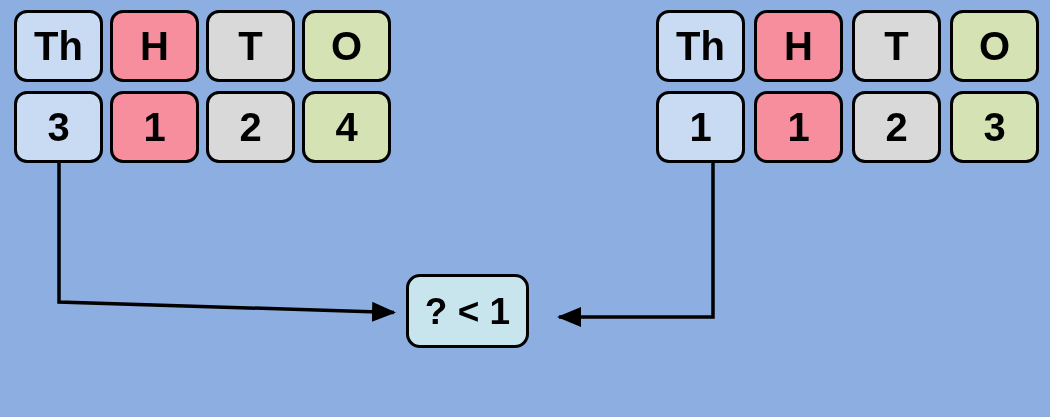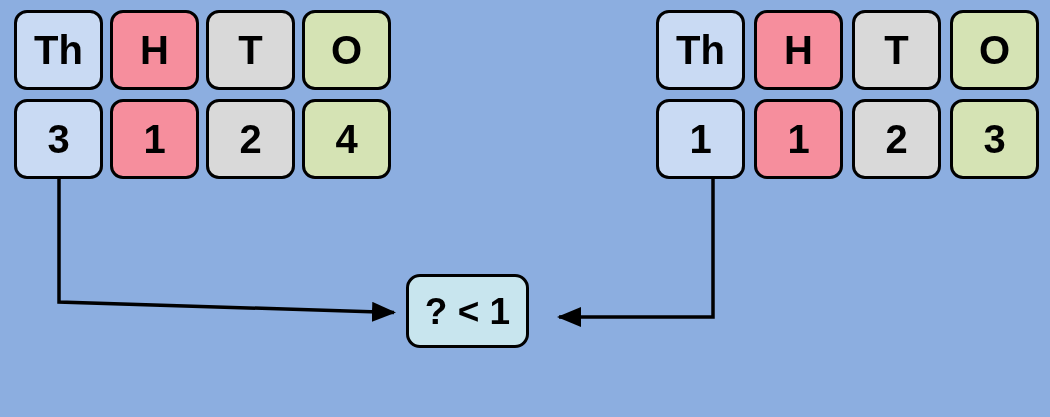--- a/index.html
+++ b/index.html
@@ -35,21 +35,21 @@
     gap: 9px;
   }
   .group-left  { left: 14px;  top: 10px; }
   .group-right { left: 656px; top: 10px; }
   .row { display: flex; }
   .group-left  .row { gap: 7px; }
   .group-right .row { gap: 9px; }
   .card {
     box-sizing: border-box;
     width: 89px;
-    height: 80px;
+    height: 72px;
     border: 3.5px solid var(--stroke, #000000);
     border-radius: 13px;
     display: flex;
     align-items: center;
     justify-content: center;
     font-size: 40px;
     font-weight: 700;
     color: #000000;
     line-height: 1;
   }

